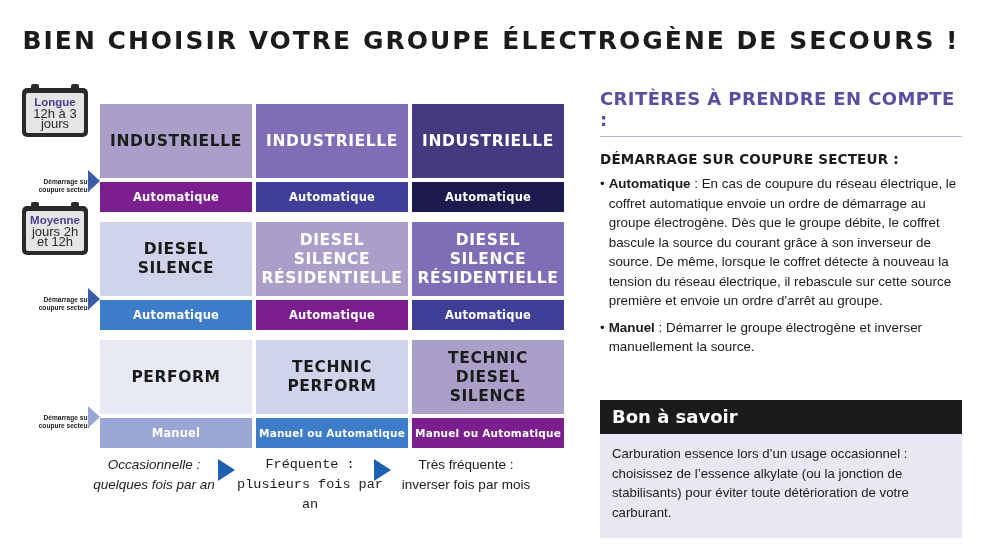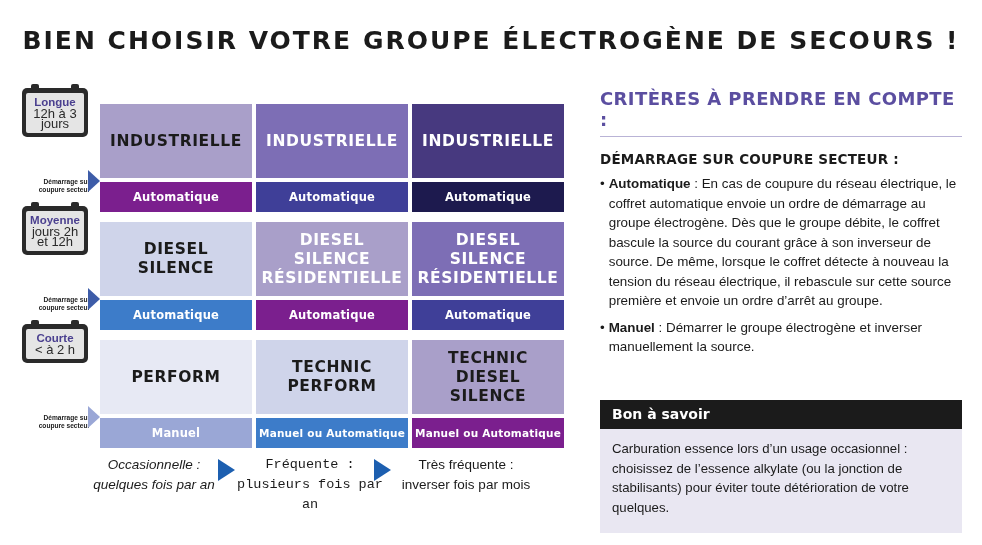--- a/index.html
+++ b/index.html
@@ -221,21 +221,21 @@
 
   .bas {
     position: absolute;
     left: 600px; top: 400px;
     width: 362px;
     height: 136px;
   }
   .bas-head {
     background: #1b1b1b;
     color: #ffffff;
-    font-size: 14px;
+    font-size: 18px;
     font-weight: bold;
     padding: 6px 12px 7px 12px;
     font-family: "DejaVu Sans", sans-serif;
   }
   .bas-body {
     background: #e9e7f2;
     padding: 10px 12px 12px 12px;
     font-size: 13.2px;
     line-height: 19.5px;
     color: #1b1b1b;
@@ -306,28 +306,20 @@
       </div>
       <div class="cell c3">
         <div class="cell-main" style="white-space:pre-line;background:#7d6eb5;color:#ffffff;">DIESEL SILENCE
 RÉSIDENTIELLE</div>
         <div class="cell-sub" style="background:#3f3f98;">Automatique</div>
       </div>
     </div>
 
     <div class="rowwrap row3">
       <div class="badge">
-        <div class="badge-box">
-          <div class="badge-notch"></div>
-          <div class="badge-notch2"></div>
-          <div class="badge-inner">
-            <div class="badge-main">Courte</div>
-            <div class="badge-sub">&lt; à 2 h</div>
-          </div>
-        </div>
         <div class="badge-demarrage" style="white-space:pre-line;">Démarrage sur
 coupure secteur</div>
       </div>
       <div class="sub-arrow light"></div>
 
       <div class="cell c1">
         <div class="cell-main" style="white-space:pre-line;background:#e7e9f4;color:#1b1b1b;">PERFORM</div>
         <div class="cell-sub" style="background:#9aa7d6;">Manuel</div>
       </div>
       <div class="cell c2">
@@ -365,16 +357,16 @@
     </div>
 
     <div class="bullet">
       <span class="dot">•</span>
       <span><b>Manuel</b><span> : Démarrer le groupe électrogène et inverser manuellement la source.</span></span>
     </div>
   </div>
 
   <div class="bas">
     <div class="bas-head">Bon à savoir</div>
-    <div class="bas-body">Carburation essence lors d’un usage occasionnel : choisissez de l’essence alkylate (ou la jonction de stabilisants) pour éviter toute détérioration de votre quelques.</div>
+    <div class="bas-body">Carburation essence lors d’un usage occasionnel : choisissez de l’essence alkylate (ou la jonction de stabilisants) pour éviter toute détérioration de votre carburant.</div>
   </div>
 
 </div>
 
 </body></html>

